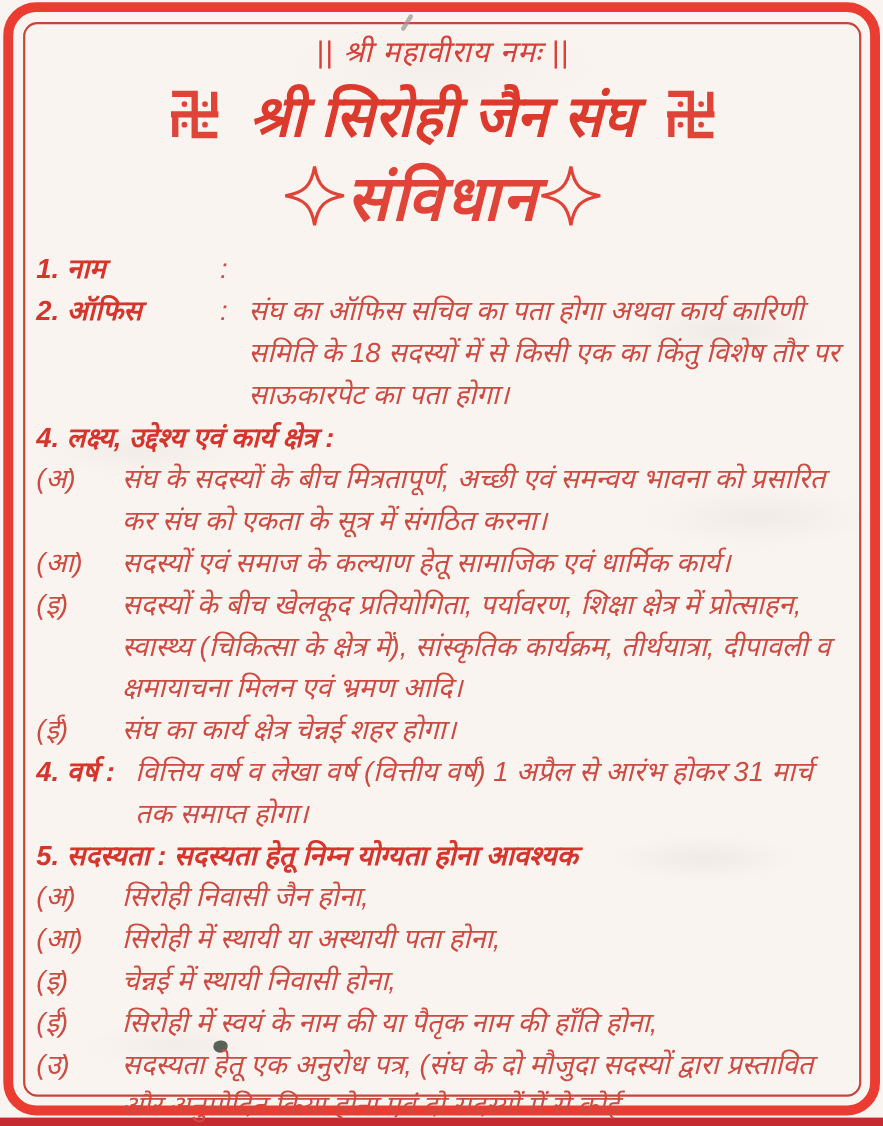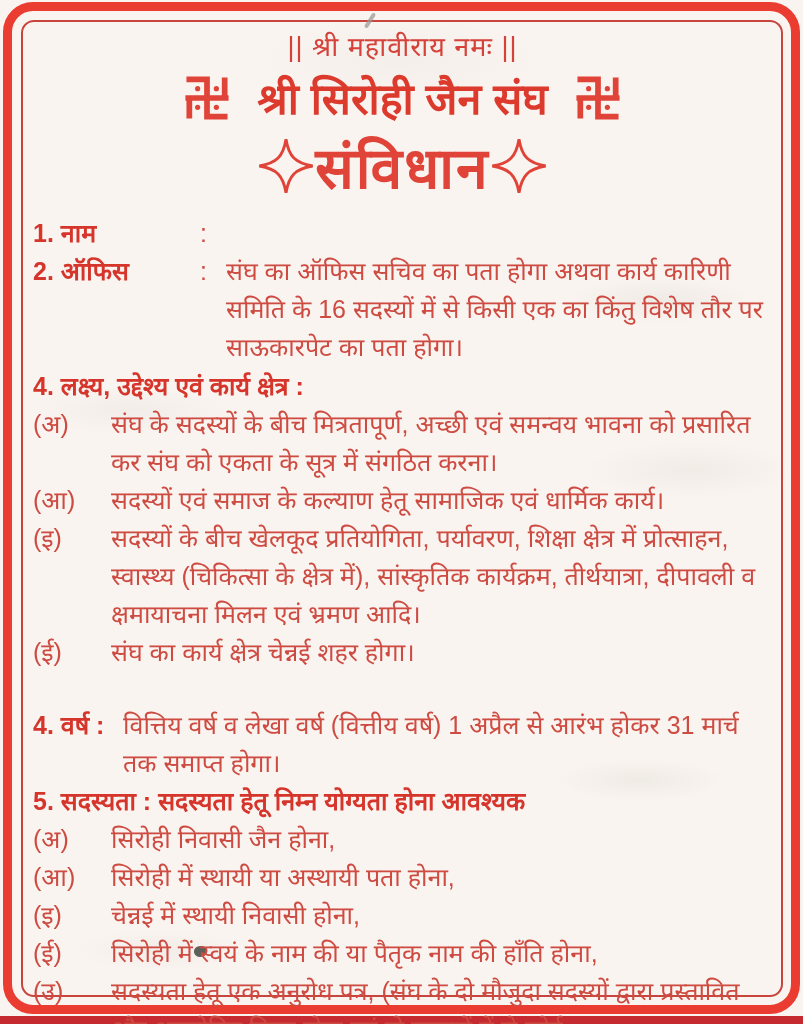--- a/index.html
+++ b/index.html
@@ -27,40 +27,40 @@
     position:absolute; left:0; right:0; bottom:0; height:8px; background:#c42a30;
   }
   .pencil-mark {
     position:absolute; left:368px; top:12px; width:4px; height:17px;
     background:#9b9b97; transform:rotate(32deg); border-radius:2px; opacity:.75;
   }
   .ink-blot {
     position:absolute; left:194px; top:946px; width:13px; height:11px;
     background:#41463f; border-radius:50% 45% 55% 50%; opacity:.85;
   }
-  .content { position:absolute; left:33px; top:24px; right:31px; bottom:32px; }
+  .content { position:absolute; left:33px; top:24px; right:31px; bottom:32px;font-style:italic; }
 
   .invocation {
     text-align:center; font-size:27px; letter-spacing:1px;
     color:#d4423a; margin-top:3px;
   }
   .title-row, .subtitle-row {
     display:flex; justify-content:center; align-items:center;
   }
   .title-row { gap:24px; margin-top:4px; }
-  .title { font-size:43px; font-weight:700; color:#dd3a2e; white-space:nowrap; }
+  .title { font-size:52px; font-weight:700; color:#dd3a2e; white-space:nowrap; }
   .subtitle-row { margin-top:0px; }
   .subtitle { font-size:57px; font-weight:800; color:#e04337; letter-spacing:2px; white-space:nowrap; }
   .swastika-icon svg, .star-icon svg { display:block; }
 
   .doc { margin-top:9px; font-size:25px; line-height:38px; color:#ce4b42; }
   .row { display:grid; align-items:start; }
   .row.num { grid-template-columns:167px 26px 1fr; }
   .row.sub { grid-template-columns:78px 1fr; }
-  .row.year { grid-template-columns:90px 1fr;margin-top:35px; }
+  .row.year { grid-template-columns:90px 1fr; }
   .lbl { font-weight:700; color:#d5352b; }
   .sub .lbl { font-weight:400; color:#ce4b42; }
   .colon { text-align:left; }
   .row.heading { grid-template-columns:1fr; font-weight:700; color:#d5352b; }
   .row.heading.h3 { margin-top:1px; }
 </style>
 </head>
 <body>
 
 <div class="page">
@@ -122,21 +122,21 @@
     <div class="doc">
 
       <div class="row num">
         <span class="lbl">1. नाम</span>
         <span class="colon">:</span>
       </div>
 
       <div class="row num">
         <span class="lbl">2. ऑफिस</span>
         <span class="colon">:</span>
-        <span class="txt">संघ का ऑफिस सचिव का पता होगा अथवा कार्य कारिणी समिति के 16 सदस्यों में से किसी एक का किंतु विशेष तौर पर साऊकारपेट का पता होगा।</span>
+        <span class="txt">संघ का ऑफिस सचिव का पता होगा अथवा कार्य कारिणी समिति के 18 सदस्यों में से किसी एक का किंतु विशेष तौर पर साऊकारपेट का पता होगा।</span>
       </div>
 
       <div class="row heading h3">
         <span>4. लक्ष्य, उद्देश्य एवं कार्य क्षेत्र :</span>
       </div>
 
       <div class="row sub">
         <span class="lbl">(अ)</span>
         <span class="txt">संघ के सदस्यों के बीच मित्रतापूर्ण, अच्छी एवं समन्वय भावना को प्रसारित कर संघ को एकता के सूत्र में संगठित करना।</span>
       </div>

